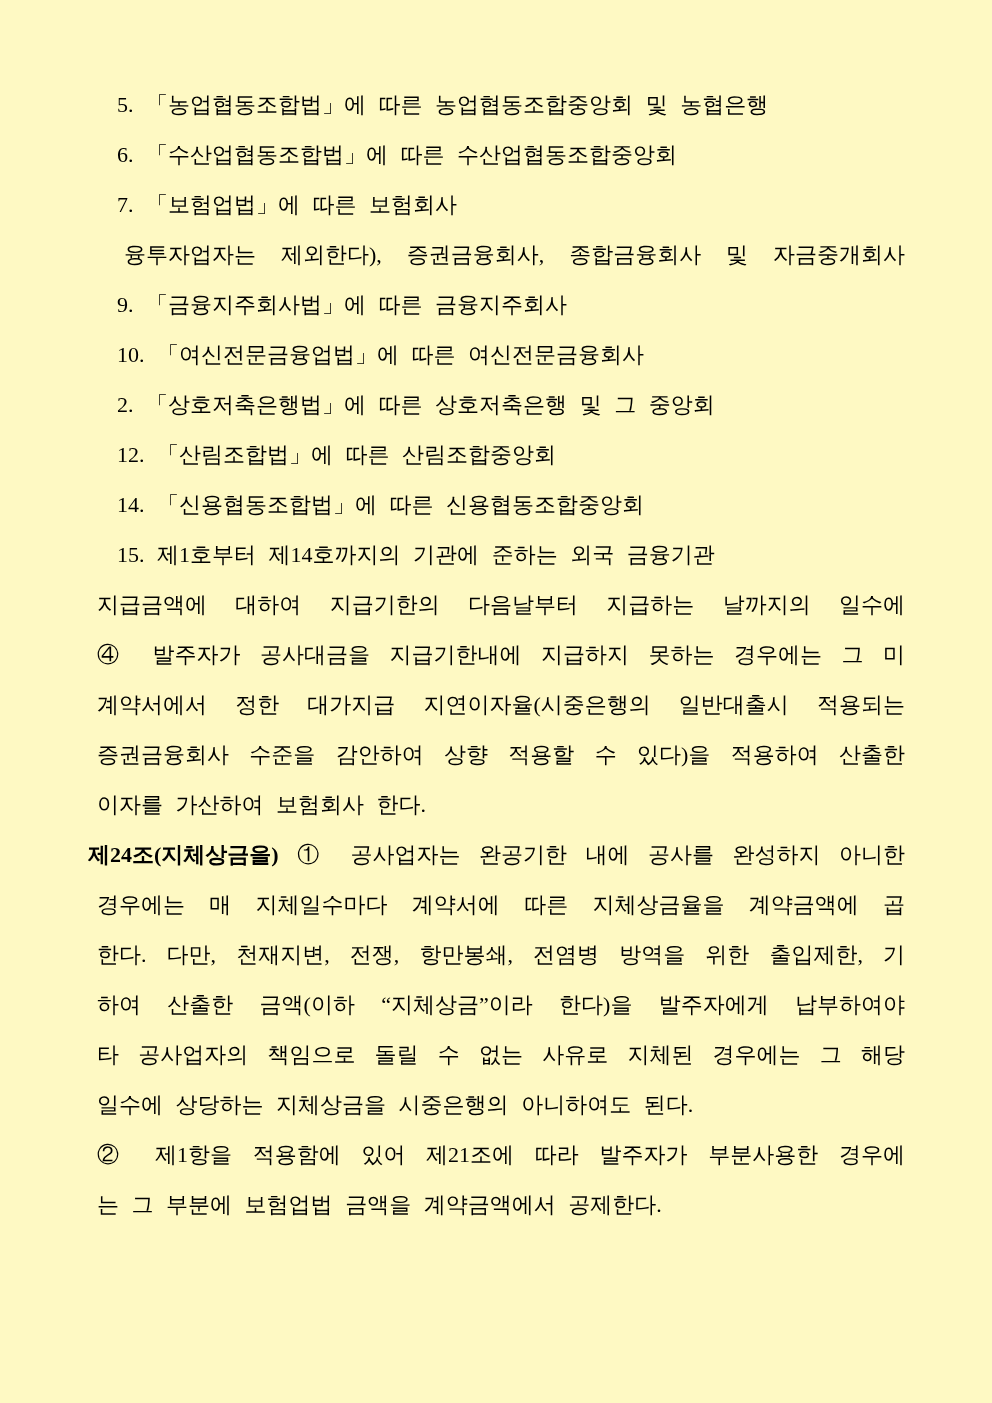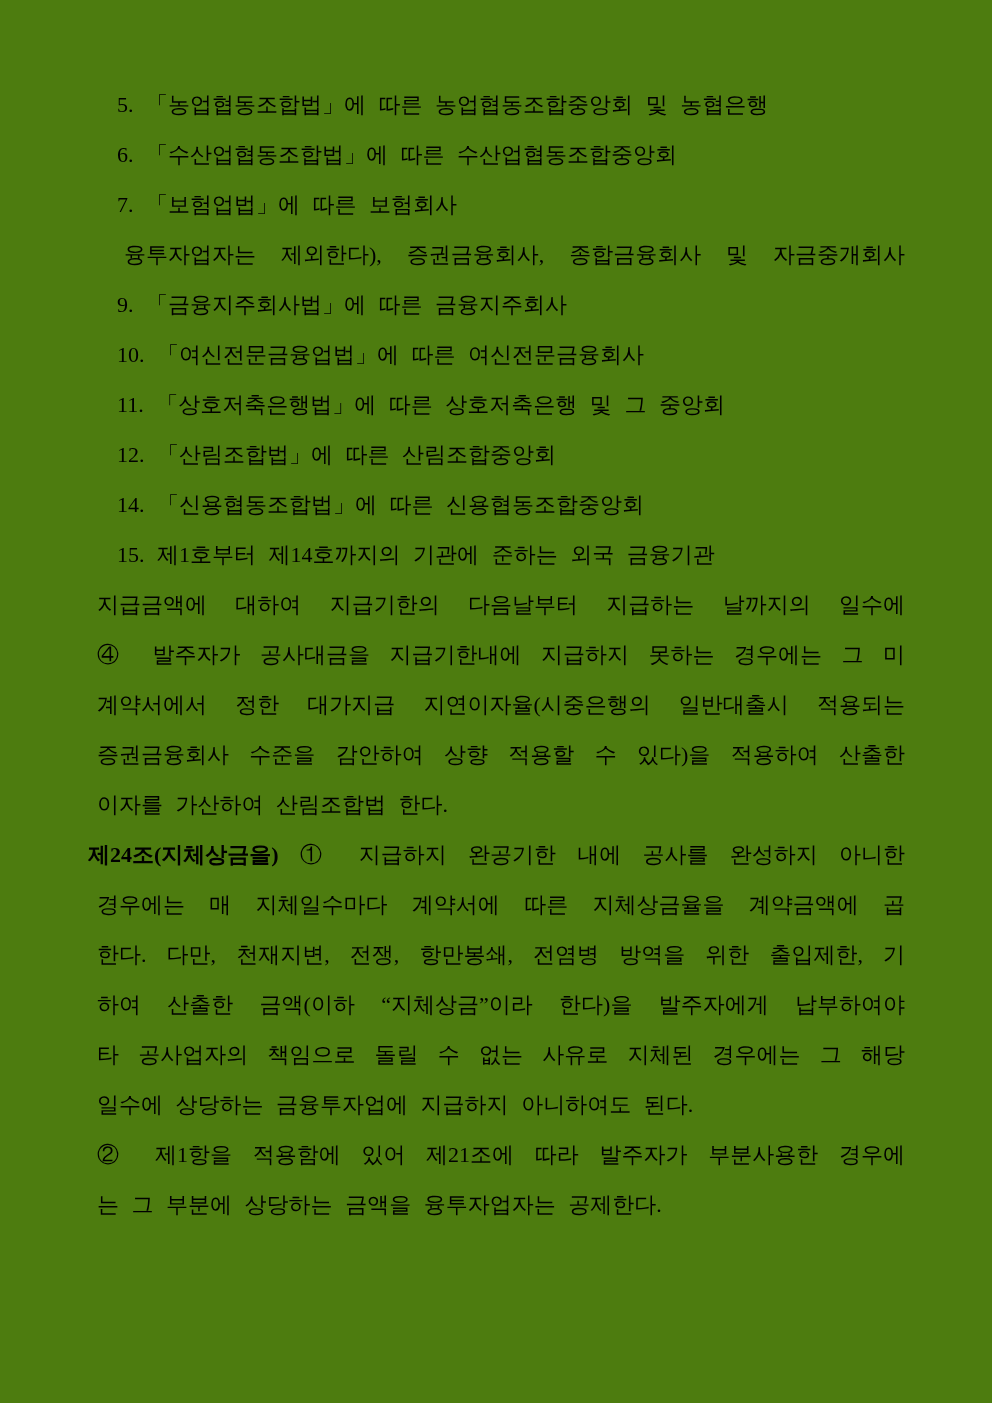--- a/index.html
+++ b/index.html
@@ -4,21 +4,21 @@
 <style>
   html, body {
     margin: 0;
     padding: 0;
     background: #ffffff;
   }
   .page {
     position: relative;
     width: 992px;
     height: 1403px;
-    background: #4d7c0f;
+    background: #fef9c3;
     box-sizing: border-box;
     padding: 80px 87px 0 88px;
     font-family: "Liberation Serif", "DejaVu Serif", serif;
     color: #000000;
     overflow: hidden;
   }
   .doc-body {
     width: 817px;
   }
   .line {
@@ -46,31 +46,31 @@
 <body>
 
 <div class="page">
   <div class="doc-body">
       <div class="line indent-list"><span>5. 「농업협동조합법」에 따른 농업협동조합중앙회 및 농협은행</span></div>
       <div class="line indent-list"><span>6. 「수산업협동조합법」에 따른 수산업협동조합중앙회</span></div>
       <div class="line indent-list"><span>7. 「보험업법」에 따른 보험회사</span></div>
       <div class="line indent-list-cont just"><span>융투자업자는 제외한다), 증권금융회사, 종합금융회사 및 자금중개회사</span></div>
       <div class="line indent-list"><span>9. 「금융지주회사법」에 따른 금융지주회사</span></div>
       <div class="line indent-list"><span>10. 「여신전문금융업법」에 따른 여신전문금융회사</span></div>
-      <div class="line indent-list"><span>11. 「상호저축은행법」에 따른 상호저축은행 및 그 중앙회</span></div>
+      <div class="line indent-list"><span>2. 「상호저축은행법」에 따른 상호저축은행 및 그 중앙회</span></div>
       <div class="line indent-list"><span>12. 「산림조합법」에 따른 산림조합중앙회</span></div>
       <div class="line indent-list"><span>14. 「신용협동조합법」에 따른 신용협동조합중앙회</span></div>
       <div class="line indent-list"><span>15. 제1호부터 제14호까지의 기관에 준하는 외국 금융기관</span></div>
       <div class="line indent-para just"><span>지급금액에 대하여 지급기한의 다음날부터 지급하는 날까지의 일수에</span></div>
       <div class="line indent-para just"><span>④ 발주자가 공사대금을 지급기한내에 지급하지 못하는 경우에는 그 미</span></div>
       <div class="line indent-para just"><span>계약서에서 정한 대가지급 지연이자율(시중은행의 일반대출시 적용되는</span></div>
       <div class="line indent-para just"><span>증권금융회사 수준을 감안하여 상향 적용할 수 있다)을 적용하여 산출한</span></div>
-      <div class="line indent-para"><span>이자를 가산하여 산림조합법 한다.</span></div>
-      <div class="line indent-article just"><span class="bold">제24조(지체상금을)</span><span> ① 지급하지 완공기한 내에 공사를 완성하지 아니한</span></div>
+      <div class="line indent-para"><span>이자를 가산하여 보험회사 한다.</span></div>
+      <div class="line indent-article just"><span class="bold">제24조(지체상금을)</span><span> ① 공사업자는 완공기한 내에 공사를 완성하지 아니한</span></div>
       <div class="line indent-para just"><span>경우에는 매 지체일수마다 계약서에 따른 지체상금율을 계약금액에 곱</span></div>
       <div class="line indent-para just"><span>한다. 다만, 천재지변, 전쟁, 항만봉쇄, 전염병 방역을 위한 출입제한, 기</span></div>
       <div class="line indent-para just"><span>하여 산출한 금액(이하 “지체상금”이라 한다)을 발주자에게 납부하여야</span></div>
       <div class="line indent-para just"><span>타 공사업자의 책임으로 돌릴 수 없는 사유로 지체된 경우에는 그 해당</span></div>
-      <div class="line indent-para"><span>일수에 상당하는 금융투자업에 지급하지 아니하여도 된다.</span></div>
+      <div class="line indent-para"><span>일수에 상당하는 지체상금을 시중은행의 아니하여도 된다.</span></div>
       <div class="line indent-para just"><span>② 제1항을 적용함에 있어 제21조에 따라 발주자가 부분사용한 경우에</span></div>
-      <div class="line indent-para"><span>는 그 부분에 상당하는 금액을 융투자업자는 공제한다.</span></div>
+      <div class="line indent-para"><span>는 그 부분에 보험업법 금액을 계약금액에서 공제한다.</span></div>
     </div>
 </div>
 
 </body></html>

